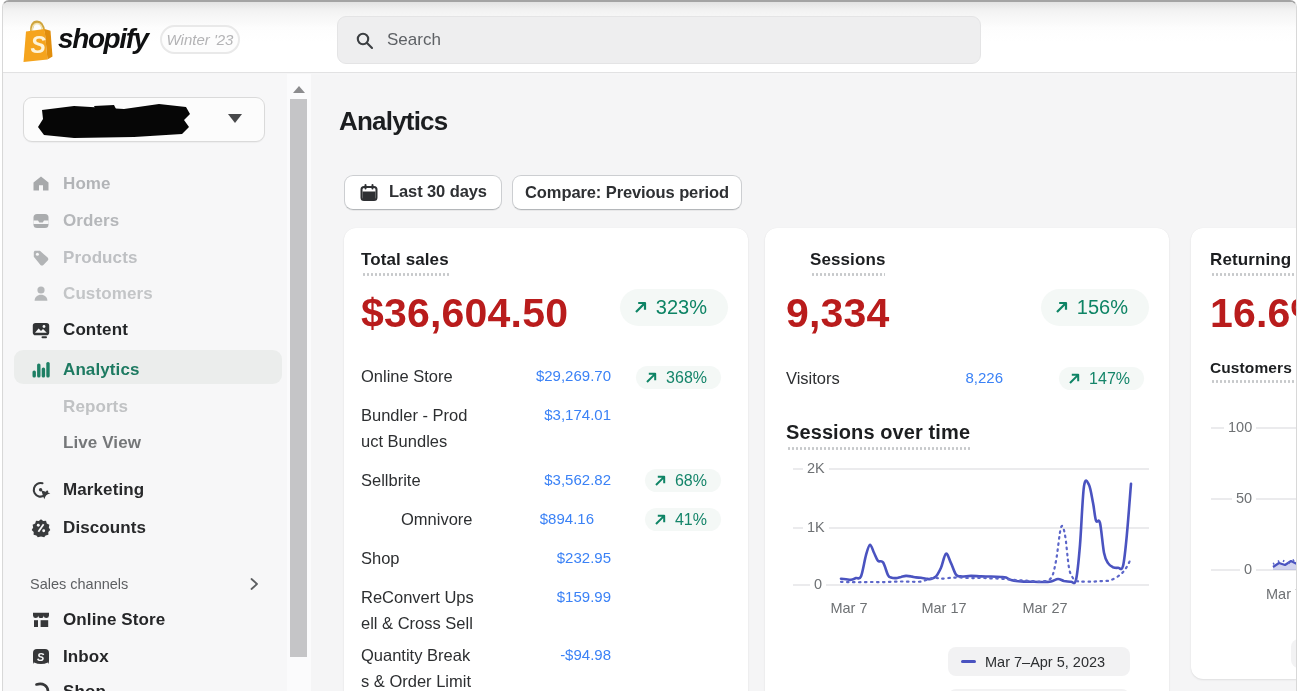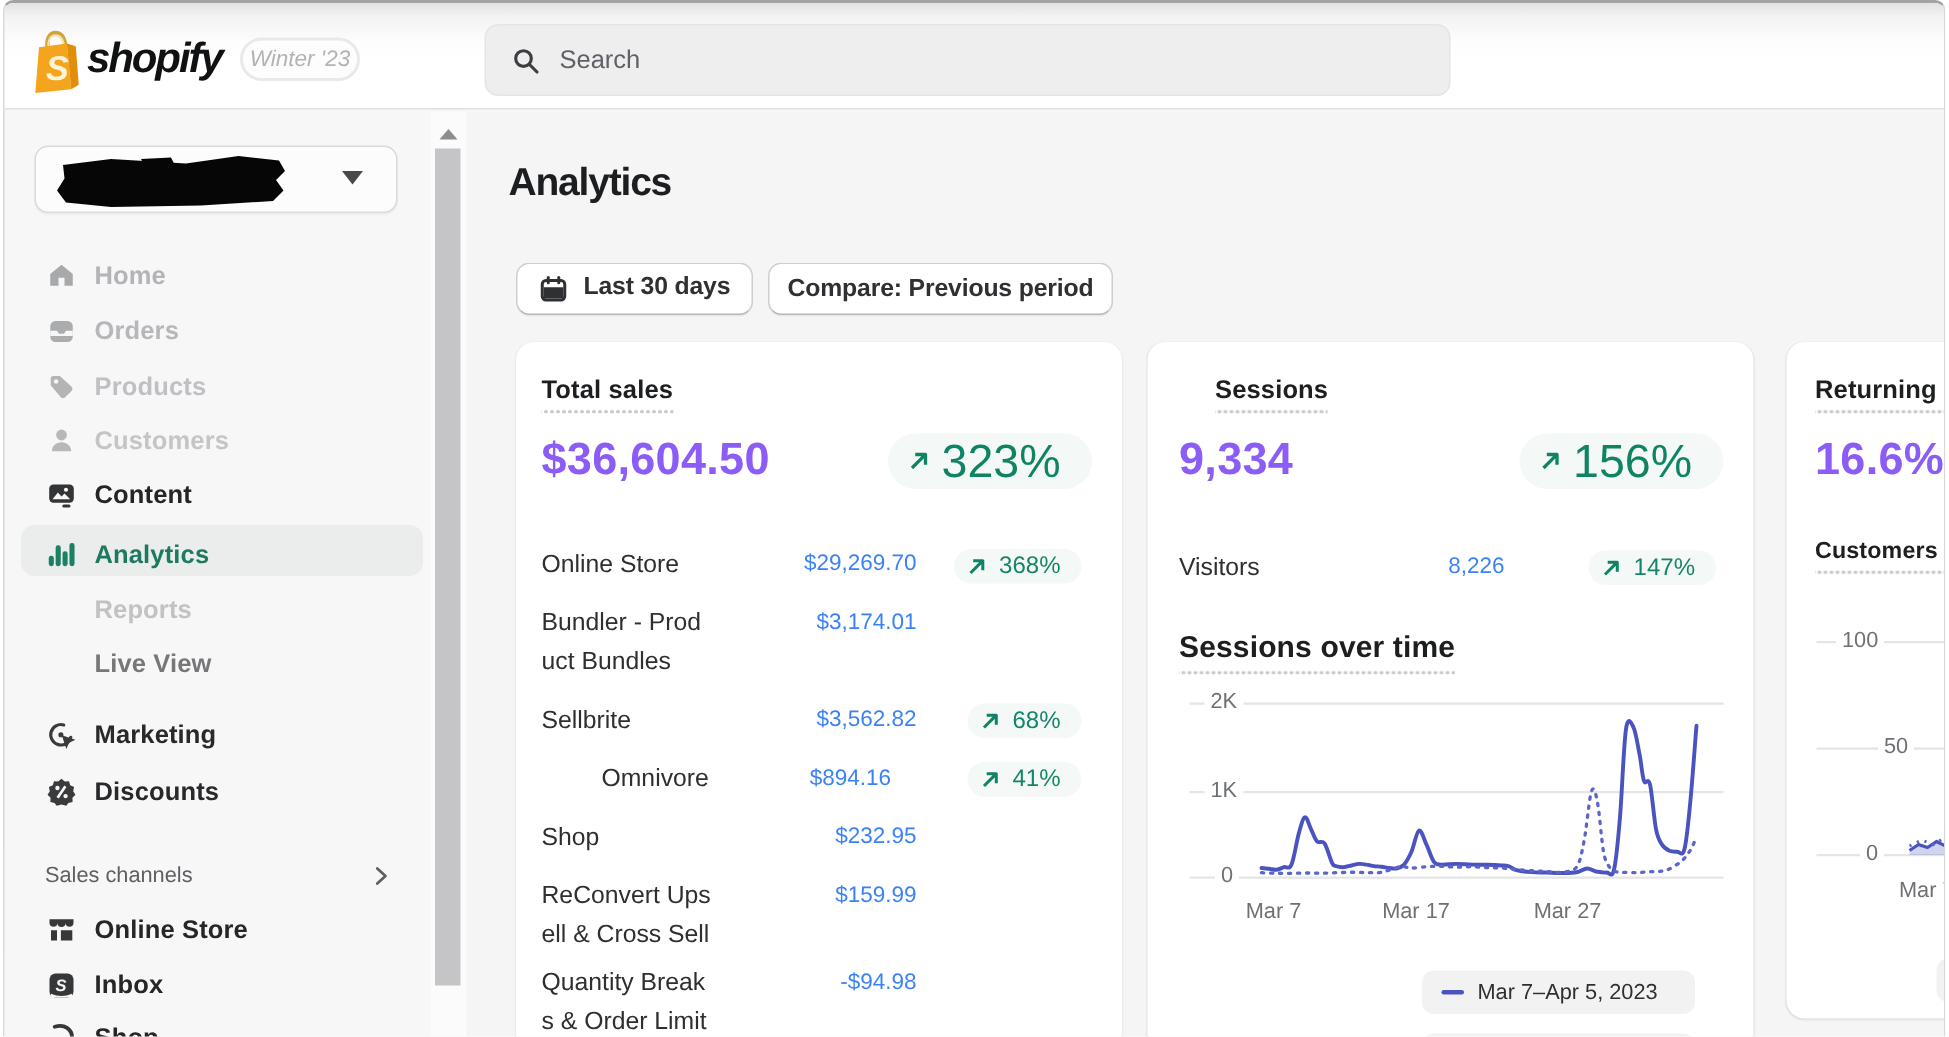--- a/index.html
+++ b/index.html
@@ -3,21 +3,21 @@
 <meta charset="utf-8">
 <style>
 * { margin:0; padding:0; box-sizing:border-box; }
 html,body { width:1299px; height:691px; background:#fff; font-family:"Liberation Sans", sans-serif; overflow:hidden; }
 #win { position:absolute; left:2px; top:0; width:1295px; height:691px; border-top:2px solid #a3a3a3; border-left:1px solid #d8d8d8; border-right:1px solid #d8d8d8; border-radius:7px 7px 0 0; overflow:hidden; background:#f6f6f7; }
 
 #topbar { position:absolute; left:0; top:0; width:100%; height:71px; background:linear-gradient(180deg,#e2e2e2 0px,#f3f3f3 9px,#fdfdfd 26px,#ffffff 40px); border-bottom:1px solid #e2e2e3; }
 #baglogo { position:absolute; left:16px; top:18px; }
 #wordmark { position:absolute; left:55px; top:21px; font-size:28px; font-weight:bold; font-style:italic; letter-spacing:-1.4px; color:#101112; }
 #winterpill { position:absolute; left:157px; top:23px; width:80px; height:29px; border:2px solid #e9e9e9; border-radius:16px; background:#fdfdfd; color:#b3b3b5; font-size:15px; font-style:italic; text-align:center; line-height:25px; }
-#searchbox { position:absolute; left:320px; top:14px; width:644px; height:48px; background:#eeeeef; border:1px solid #e4e4e5; border-radius:9px; }
+#searchbox { position:absolute; left:334px; top:14px; width:644px; height:48px; background:#eeeeef; border:1px solid #e4e4e5; border-radius:9px; }
 #searchbox svg { position:absolute; left:17px; top:14px; }
 #searchbox span { position:absolute; left:49px; top:13px; font-size:17px; color:#5e6165; }
 
 #sidebar { position:absolute; left:1px; top:72px; width:283px; bottom:0; background:#f7f7f8; }
 #storesel { position:absolute; left:19px; top:23px; width:242px; height:45px; background:#fcfcfc; border:1px solid #dadada; border-radius:9px; box-shadow:0 1px 1px rgba(0,0,0,.04); }
 .nav { position:absolute; left:59px; transform:translateY(-50%); font-size:17px; font-weight:bold; white-space:nowrap; letter-spacing:0.1px; }
 .navic { position:absolute; left:27px; transform:translateY(-50%); width:20px; height:20px; }
 #selrow { position:absolute; left:10px; top:275.5px; width:268px; height:34px; background:#ebedec; border-radius:9px; }
 
 #scrollcol { position:absolute; left:284px; top:72px; width:24px; bottom:0; background:#fbfbfc; }
@@ -27,23 +27,23 @@
 #main { position:absolute; left:308px; top:73px; right:0; bottom:0; background:#f5f5f6; }
 #h1 { position:absolute; left:28px; top:31px; font-size:26px; font-weight:bold; color:#1c1e20; letter-spacing:-0.8px; }
 .btn { position:absolute; top:100px; height:35px; background:#fff; border:1px solid #ccced1; border-bottom-color:#b4b7ba; border-radius:9px; box-shadow:0 1px 0 rgba(0,0,0,.05); font-size:16.5px; font-weight:bold; color:#2e3033; letter-spacing:-0.1px; }
 #btn1 { left:33px; width:158px; }
 #btn2 { left:201px; width:230px; text-align:center; line-height:33px; }
 .card { position:absolute; top:153px; width:404px; background:#ffffff; border-radius:12px; box-shadow:0 1px 2px rgba(0,0,0,.09), 0 0 1px rgba(0,0,0,.06); }
 #card1 { left:33px; height:600px; }
 #card2 { left:454px; height:600px; }
 #card3 { left:880px; height:451px; }
 .ctitle { position:absolute; left:17px; top:22px; font-size:17px; font-weight:bold; color:#1c1e20; letter-spacing:0.1px; padding-bottom:6px; background-image:radial-gradient(circle, #c7c9cb 1.1px, rgba(0,0,0,0) 1.3px); background-size:4px 3px; background-repeat:repeat-x; background-position:1px 100%; }
-.bignum { position:absolute; left:17px; top:62px; font-size:30px; font-weight:bold; color:#8b5cf6; letter-spacing:0.2px; }
+.bignum { position:absolute; left:17px; top:62px; font-size:41px; font-weight:bold; color:#b91c1c; letter-spacing:0.2px; }
 .bigbadge { position:absolute; top:61px; height:37px; background:#f4f8f6; border-radius:19px; display:flex; align-items:center; padding:0 21px 0 14px; }
-.bigbadge span { font-size:31px; font-weight:normal; color:#0e8465; margin-left:9px; letter-spacing:0; }
+.bigbadge span { font-size:20px; font-weight:normal; color:#0e8465; margin-left:9px; letter-spacing:0; }
 .sbadge { position:absolute; height:23px; background:#f4f8f6; border-radius:12px; display:flex; align-items:center; padding:0 14px 0 9px; }
 .sbadge span { font-size:16px; font-weight:normal; color:#15856a; margin-left:9px; }
 .rlabel { position:absolute; left:17px; font-size:16.5px; color:#2d2f31; line-height:26px; }
 .rval { position:absolute; font-size:15px; color:#3b82f6; }
 .axlab { position:absolute; font-size:14.5px; color:#6e7174; }
 .glab { position:absolute; font-size:14.5px; color:#6e7174; background:#fff; padding:0 4px; }
 .legend { position:absolute; background:#f2f2f3; border-radius:8px; display:flex; align-items:center; font-size:14.5px; color:#2d2f31; }
 .ldash { display:inline-block; width:15px; height:3.5px; border-radius:2px; background:#4a53c0; margin:0 9px 0 13px; }
 </style>
 </head>
@@ -245,19 +245,19 @@
       <div class="ctitle" style="left:19px;top:131px;font-size:15.5px;white-space:nowrap;">Customers over time</div>
       <svg style="position:absolute;left:0;top:0;" width="404" height="451" viewBox="0 0 404 451">
         <line x1="20" y1="200" x2="404" y2="200" stroke="#e5e5e7" stroke-width="1.5"></line>
         <line x1="20" y1="271" x2="404" y2="271" stroke="#e5e5e7" stroke-width="1.5"></line>
         <line x1="20" y1="342" x2="404" y2="342" stroke="#e5e5e7" stroke-width="1.5"></line>
         <path d="M82,339 L88,335 L94,337 L100,333 L106,336 L112,332 L118,335 L124,331 L130,334" fill="none" stroke="#4a53c0" stroke-width="2.2" stroke-linejoin="round"></path>
         <path d="M82,339 L88,335 L94,337 L100,333 L106,336 L112,332 L118,335 L124,331 L130,334 L130,342 L82,342 Z" fill="rgba(74,83,192,0.25)" stroke="none"></path>
         <path d="M82,336 L90,332 L98,335 L106,330 L114,334 L122,329 L130,332" fill="none" stroke="#5c66c9" stroke-width="2" stroke-dasharray="1.5 4"></path>
       </svg>
       <div class="glab" style="left:33px;top:191px;">100</div>
-      <div class="glab" style="left:41px;top:262px;margin-left:20px;">50</div>
+      <div class="glab" style="left:41px;top:262px;">50</div>
       <div class="glab" style="left:49px;top:333px;">0</div>
       <div class="axlab" style="left:75px;top:358px;white-space:nowrap;">Mar 7</div>
       <div class="legend" style="left:100px;top:411px;width:182px;height:29px;"></div>
     </div>
   </div>
 </div>
 
 </body></html>

